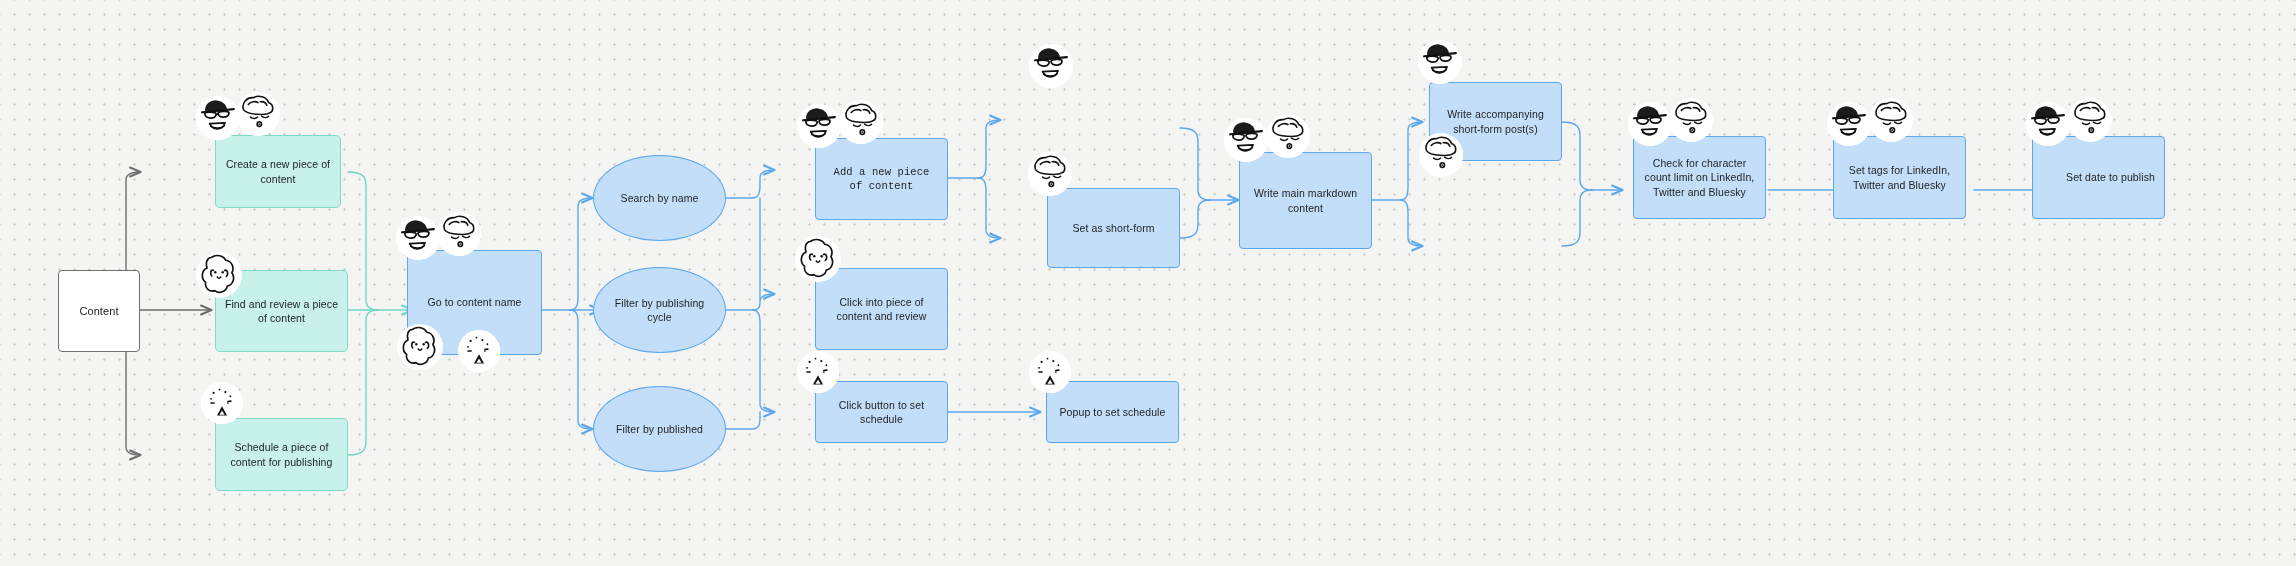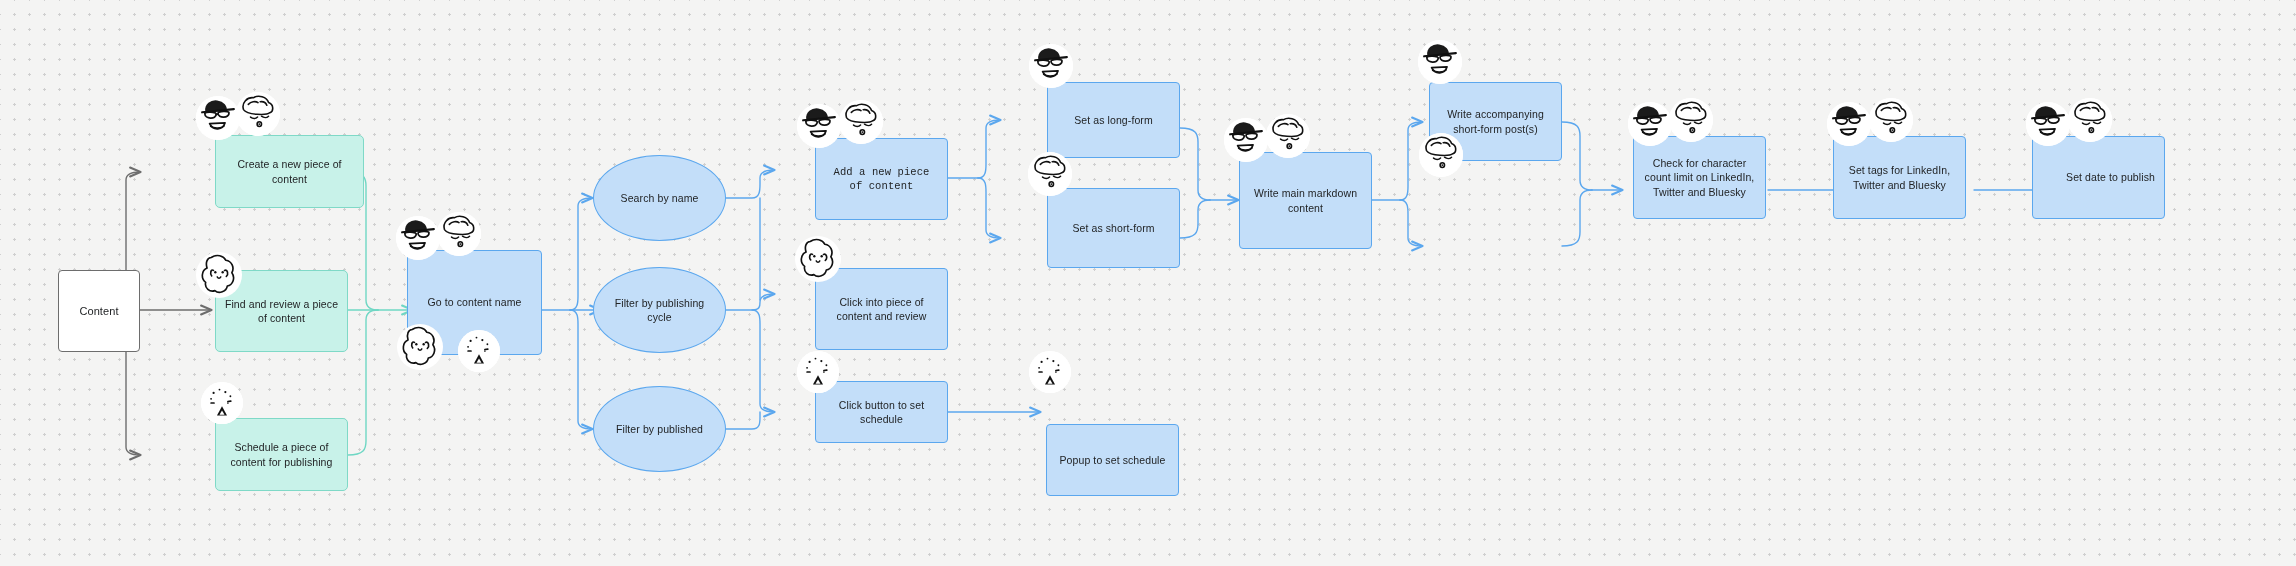--- a/index.html
+++ b/index.html
@@ -172,21 +172,21 @@
         <path d="M1974,190 L2052,190" marker-end="url(#ab)"></path>
       </g>
 
     </g>
   </svg>
 
   <div class="node start" style="left:58px; top:270px; width:82px; height:82px;">
     <span class="label">Content</span>
   </div>
 
-  <div class="node mint" style="left:215px; top:135px; width:149px; height:73px;">
+  <div class="node mint" style="left:215px; top:135px; width:126px; height:73px;">
     <span class="label">Create a new piece of content</span>
   </div>
 
   <div class="node mint" style="left:215px; top:270px; width:133px; height:82px;">
     <span class="label">Find and review a piece of content</span>
   </div>
 
   <div class="node mint" style="left:215px; top:418px; width:133px; height:73px;">
     <span class="label">Schedule a piece of content for publishing</span>
   </div>
@@ -212,29 +212,26 @@
   </div>
 
   <div class="node blue" style="left:815px; top:268px; width:133px; height:82px;">
     <span class="label">Click into piece of content and review</span>
   </div>
 
   <div class="node blue" style="left:815px; top:381px; width:133px; height:62px;">
     <span class="label">Click button to set schedule</span>
   </div>
 
-  <div class="node blue" style="left:1047px; top:82px; width:133px; height:76px;">
-    <span class="label">Set as long-form</span>
-  </div>
 
   <div class="node blue" style="left:1047px; top:188px; width:133px; height:80px;">
     <span class="label">Set as short-form</span>
   </div>
 
-  <div class="node blue" style="left:1046px; top:381px; width:133px; height:72px;margin-top:43px;">
+  <div class="node blue" style="left:1046px; top:381px; width:133px; height:62px;">
     <span class="label">Popup to set schedule</span>
   </div>
 
   <div class="node blue" style="left:1239px; top:152px; width:133px; height:97px;">
     <span class="label">Write main markdown content</span>
   </div>
 
   <div class="node blue" style="left:1429px; top:82px; width:133px; height:79px;">
     <span class="label">Write accompanying short-form post(s)</span>
   </div>

